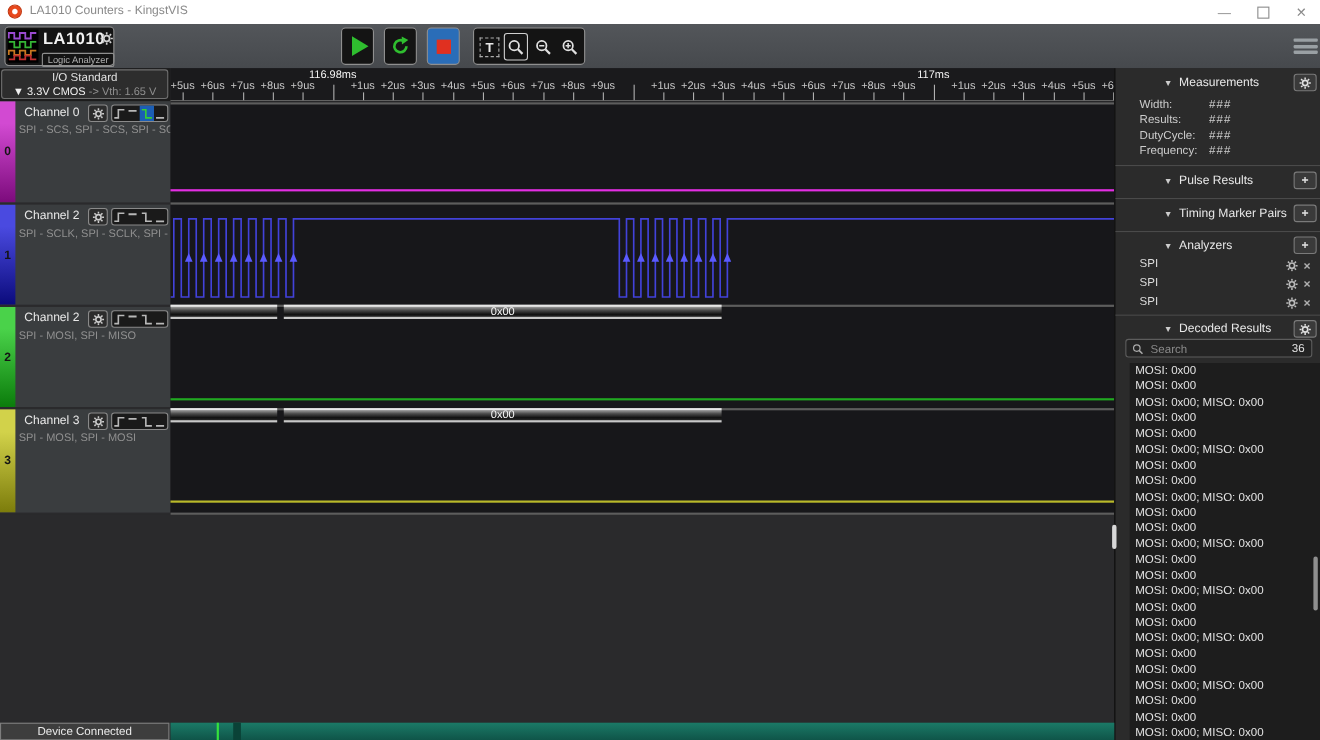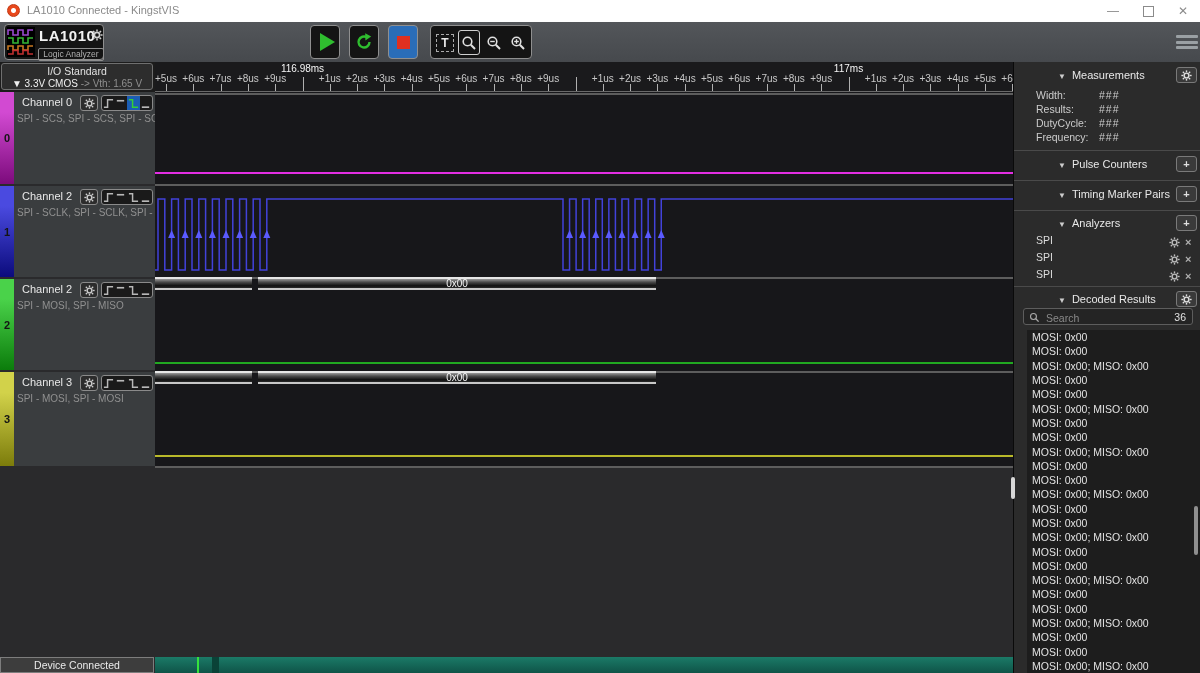--- a/index.html
+++ b/index.html
@@ -170,21 +170,21 @@
       <polyline points="1,8 1,3 6,3 6,8 11,8 11,3 16,3 16,8 21,8 21,3 26,3" fill="none" stroke="#9a4ad0" stroke-width="1.6"></polyline>
       <polyline points="1,11 6,11 6,16 11,16 11,11 16,11 16,16 21,16 21,11 26,11" fill="none" stroke="#35b535" stroke-width="1.6"></polyline>
       <polyline points="1,23 1,19 6,19 6,23 11,23 11,19 16,19 16,23 21,23 21,19 26,19" fill="none" stroke="#c87820" stroke-width="1.6"></polyline>
       <polyline points="1,27 6,27 6,23.5 11,23.5 11,27 16,27 16,23.5 21,23.5 21,27 26,27" fill="none" stroke="#c03030" stroke-width="1.6"></polyline>
     </symbol>
   </defs>
 </svg>
 
 <div id="titlebar" class="abs">
   <div id="app-icon" class="abs"></div>
-  <div id="title-text" class="abs">LA1010 Connected - KingstVIS</div>
+  <div id="title-text" class="abs">LA1010 Counters - KingstVIS</div>
   <div id="btn-min" class="abs winbtn">—</div>
   <div id="btn-max" class="abs winbtn">
       <span></span>
     </div>
   <div id="btn-close" class="abs winbtn">✕</div>
 </div>
 
 <div id="toolbar" class="abs">
   <div id="logo-box" class="abs tbox">
     <svg id="logo-icon" class="abs" width="28" height="30">
@@ -495,21 +495,21 @@
       <div class="mrow" style="top: 41px;">Results:</div>
       <div class="mval" style="top: 41px;">###</div>
       <div class="mrow" style="top: 55px;">DutyCycle:</div>
       <div class="mval" style="top: 55px;">###</div>
       <div class="mrow" style="top: 69px;">Frequency:</div>
       <div class="mval" style="top: 69px;">###</div>
     </div>
   <div class="psep" style="top:88px"></div>
 
   <div class="sechead" style="top:96px">
-    <span class="tri">▼</span><span>Pulse Counters</span>
+    <span class="tri">▼</span><span>Pulse Results</span>
   </div>
   <div class="sqbtn" style="top:94px">+</div>
   <div class="psep" style="top:118px"></div>
 
   <div class="sechead" style="top:126px">
     <span class="tri">▼</span><span>Timing Marker Pairs</span>
   </div>
   <div class="sqbtn" style="top:124px">+</div>
   <div class="psep" style="top:148px"></div>
 

